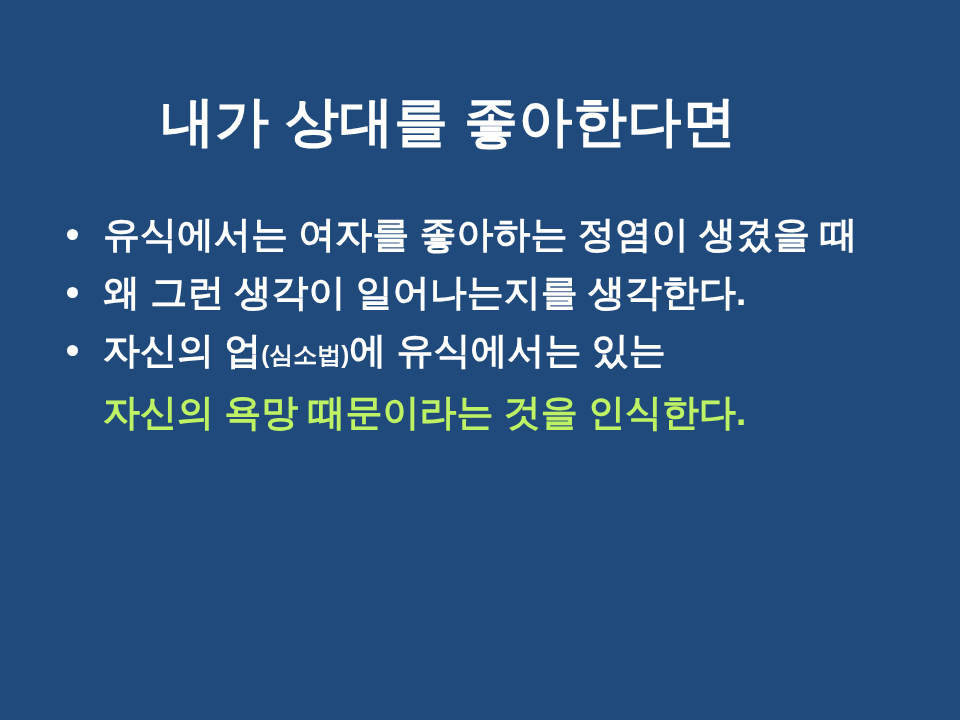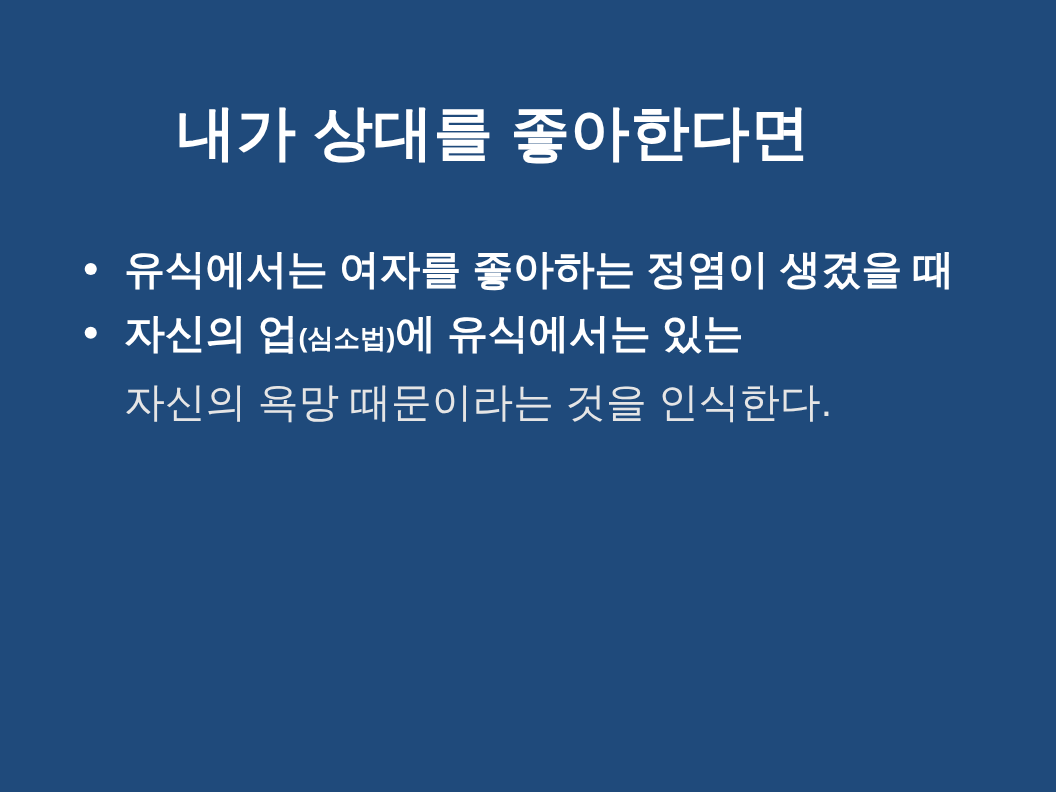--- a/index.html
+++ b/index.html
@@ -38,21 +38,21 @@
     white-space: nowrap;
     margin-top: 46px;
   }
 
   
   #body-list {
     position: absolute;
     left: 50px;
     top: 198px;
     width: 870px;
-    margin: 18px;
+    margin: 8px;
     padding: 0;
     list-style: none;
   }
 
   .bullet-item {
     position: relative;
     color: #FFFFFF;
     font-size: 37px;
     font-weight: bold;
     line-height: 58px;
@@ -72,23 +72,23 @@
   }
 
   .bullet-text {
     display: block;
     word-break: keep-all;
   }
 
   
   .cont-item {
     position: relative;
-    color: #e5e5e5;
+    color: #bef264;
     font-size: 37px;
-    font-weight: normal;
+    font-weight: bold;
     line-height: 58px;
     padding-left: 45px;
     margin: 0;
   }
 
   
   .small-run {
     font-size: 24px;
   }
 </style>
@@ -99,20 +99,24 @@
 
   <div id="slide-title">내가 상대를 좋아한다면</div>
 
   <ul id="body-list">
 
     <li class="bullet-item">
       <span class="bullet-marker"></span>
       <span class="bullet-text">유식에서는 여자를 좋아하는 정염이 생겼을 때</span>
     </li>
 
+    <li class="bullet-item">
+      <span class="bullet-marker"></span>
+      <span class="bullet-text">왜 그런 생각이 일어나는지를 생각한다.</span>
+    </li>
 
     <li class="bullet-item">
       <span class="bullet-marker"></span>
       <span class="bullet-text"><span>자신의 업</span><span class="small-run">(심소법)</span><span>에 유식에서는 있는</span></span>
     </li>
 
     <li class="cont-item">
       <span class="bullet-text">자신의 욕망 때문이라는 것을 인식한다.</span>
     </li>
 

